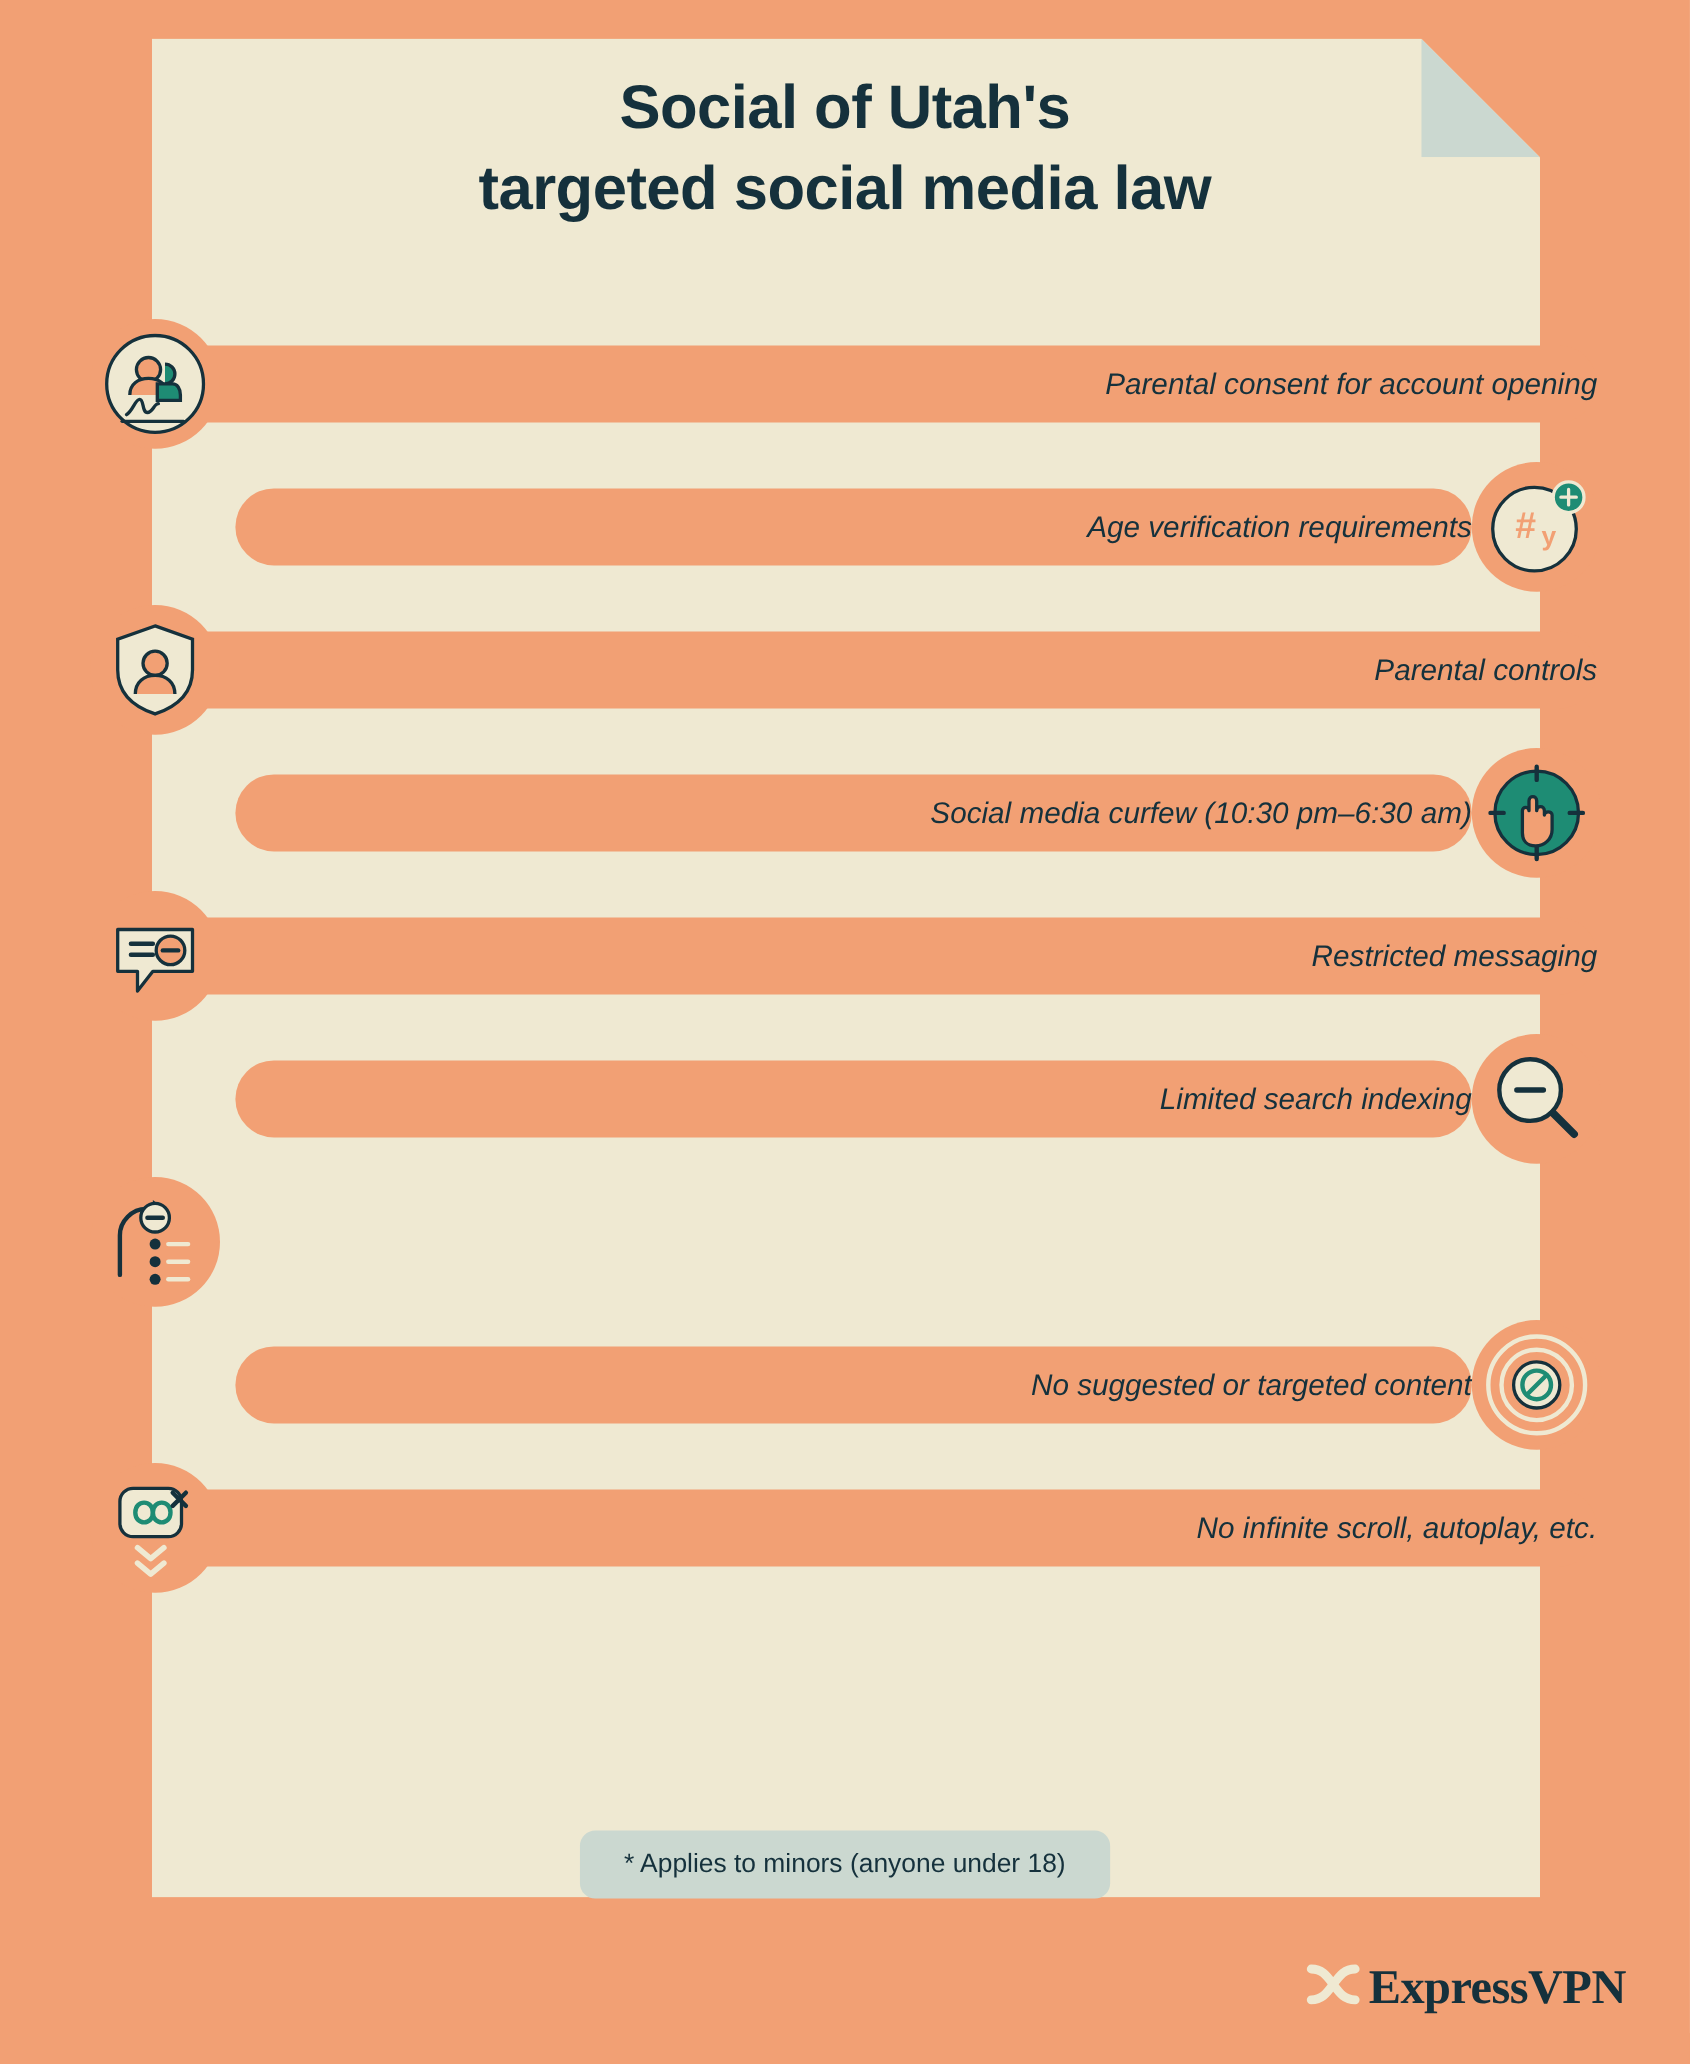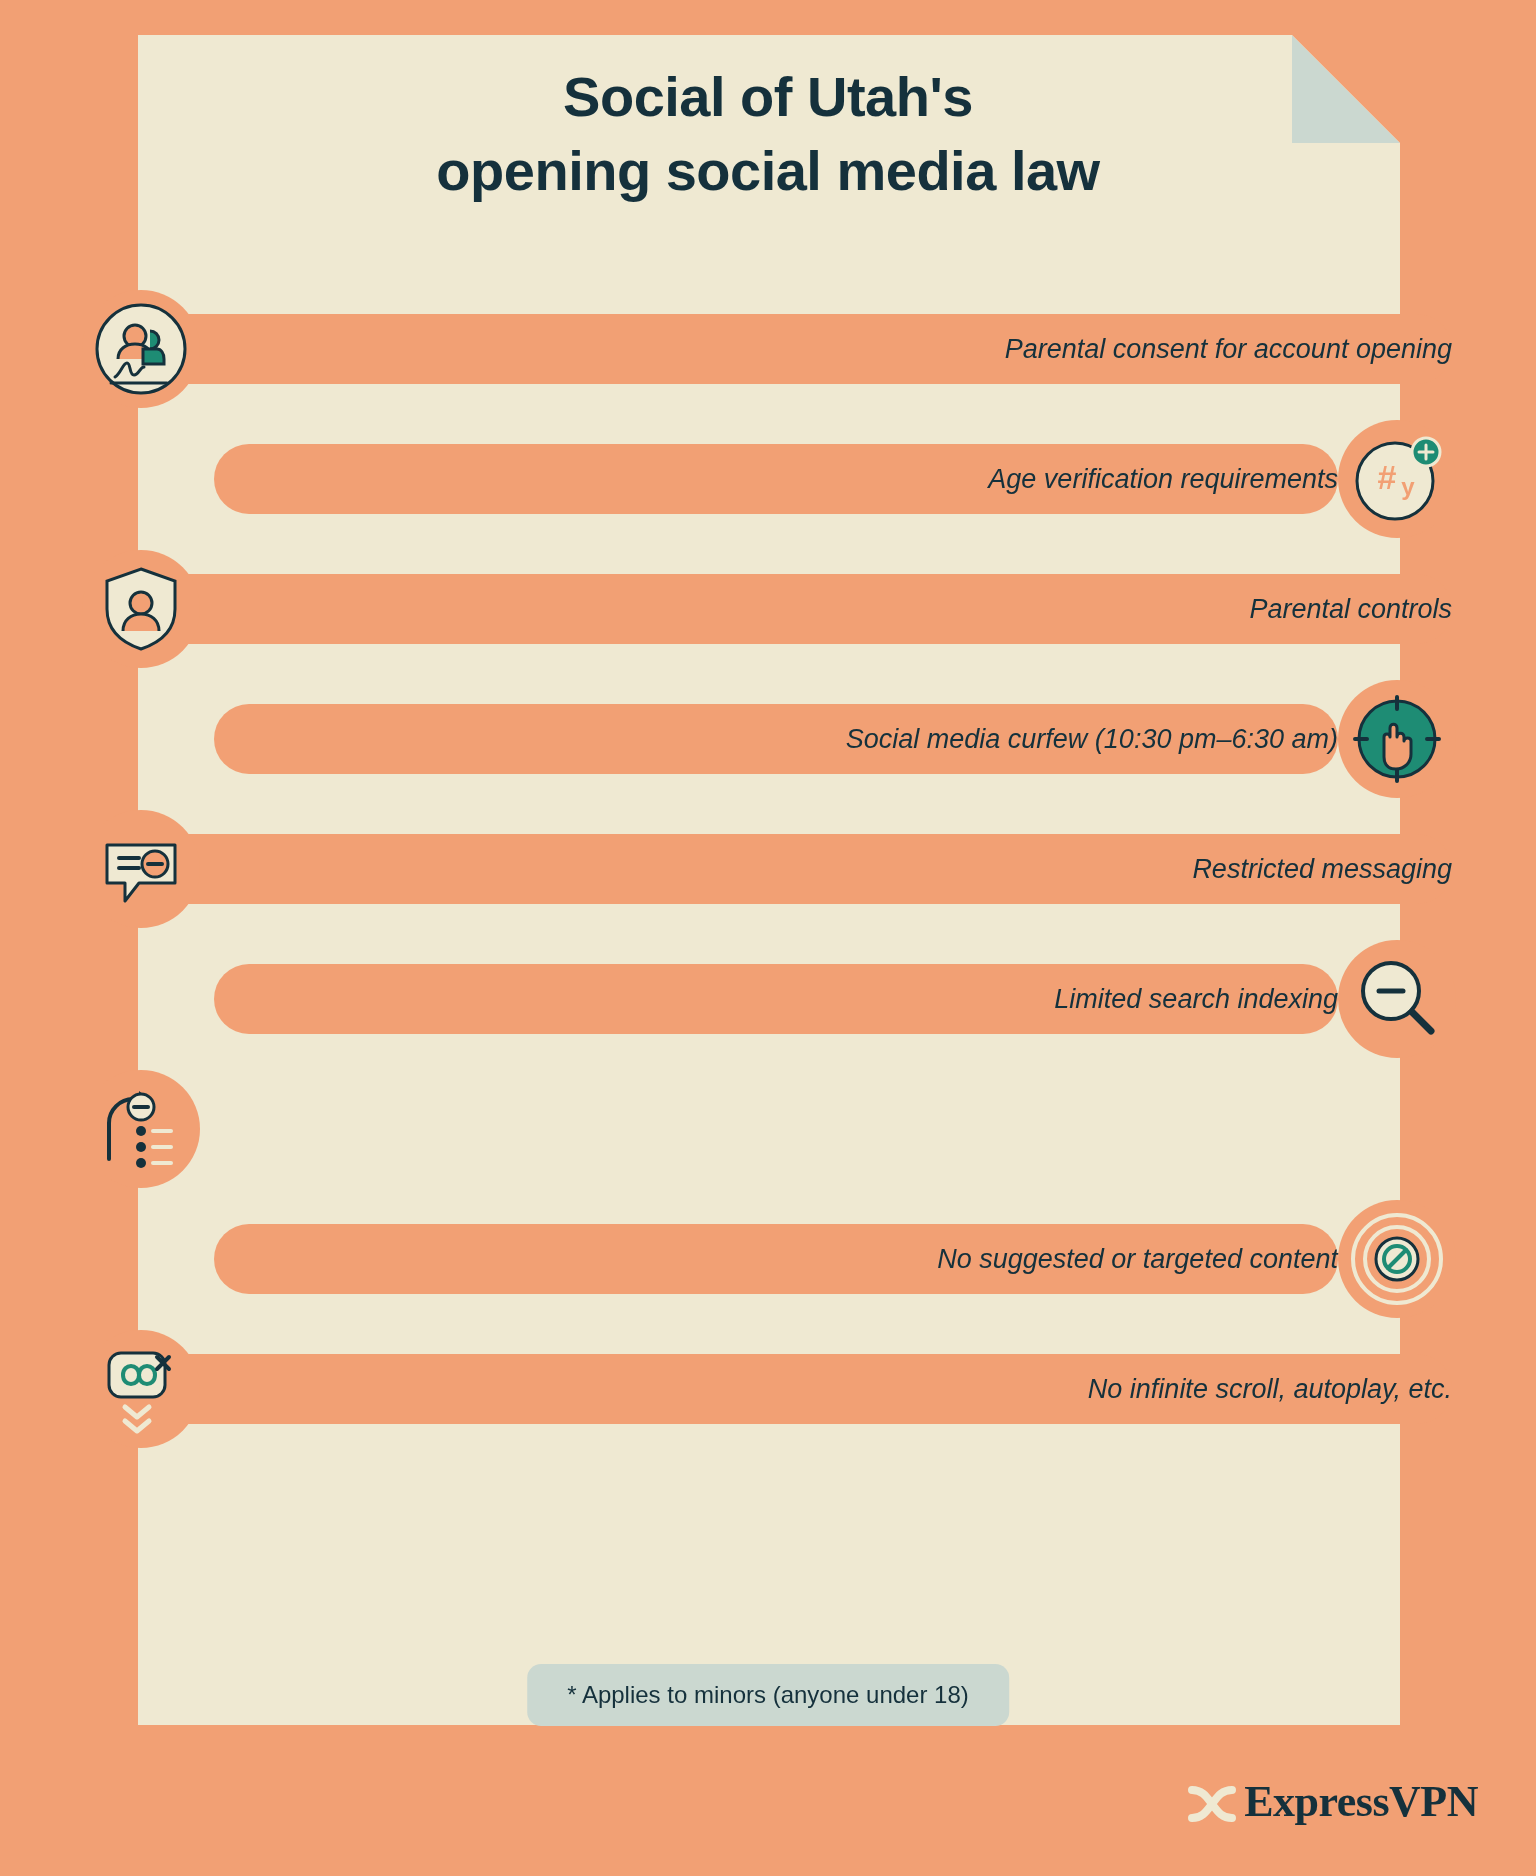--- a/index.html
+++ b/index.html
@@ -112,21 +112,21 @@
     border-radius: 14px;
     white-space: nowrap;
   }
 
   
   .brand {
     position: absolute;
     right: 58px;
     bottom: 44px;
     display: flex;
-    align-items: flex-start;
+    align-items: flex-end;
     gap: 4px;
   }
   .brand-name {
     color: #15313C;
     font-family: "Liberation Serif", serif;
     font-size: 44px;
     font-weight: bold;
     letter-spacing: -0.5px;
   }
 </style>
@@ -134,21 +134,21 @@
 <body>
 
 <div id="page">
 
   <div class="sheet">
     <div class="fold"></div>
   </div>
 
   <div class="title">
     <div>Social of Utah's</div>
-    <div>opening social media law</div>
+    <div>targeted social media law</div>
   </div>
 
   <div class="rows">
 
     <div class="row left">
       <div class="bar">
         <span class="bar-label">Parental consent for account opening</span>
       </div>
       <div class="badge">
         <svg width="92" height="92" viewBox="0 0 92 92">

